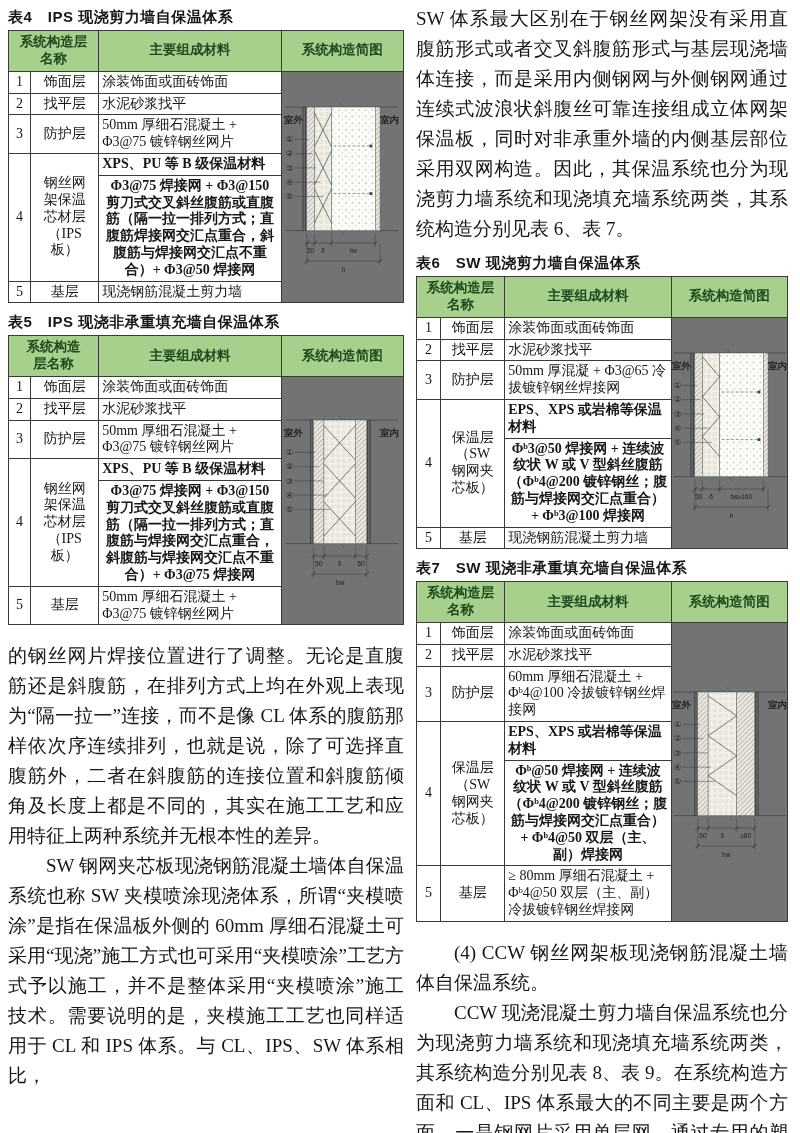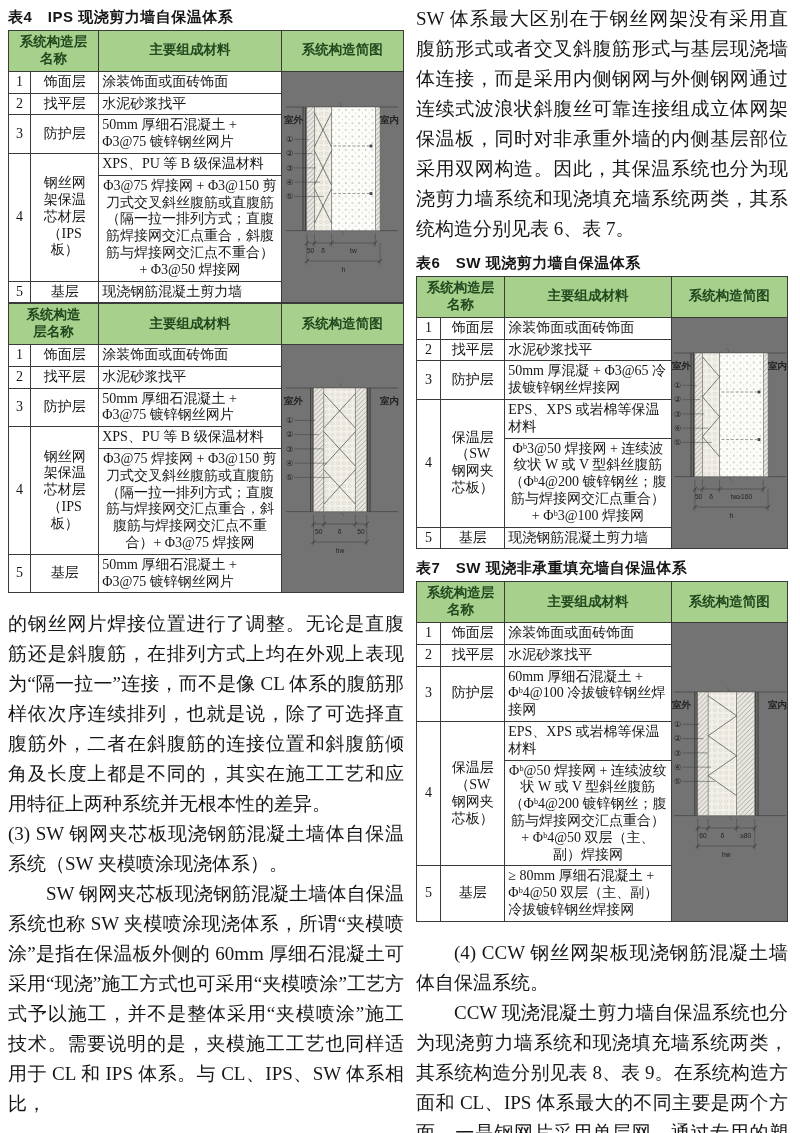--- a/index.html
+++ b/index.html
@@ -25,21 +25,21 @@
     background:#a7d08c; color:#20491f;
     font-family:"Liberation Sans","DejaVu Sans",sans-serif;
     font-size:13.5px; font-weight:bold; text-align:center;
     vertical-align:middle; padding:3px 1px; line-height:1.25;
     white-space:pre-line;
   }
   td { font-size:14px; line-height:1.2; padding:2px 3px; vertical-align:middle; }
   td.num   { text-align:center; padding:2px 0; }
   td.lname { text-align:center; padding:2px 10px; }
   td.mat   {}
-  td.mat-split { padding:0; }
+  td.mat-split { padding:0;font-weight:bold; }
   .mat-sub  { border-bottom:1px solid #3a3a3a; padding:2px 3px; }
   .mat-sub2 { padding:2px 3px;text-align:center; }
   td.diag { padding:0; text-align:center; vertical-align:middle; background:#737373; }
 
   .para {
     font-size:19px; line-height:30px; text-align:justify;
     margin:0; word-break:break-all;
   }
   .p-indent { text-indent:2em; }
   .body-block { margin-top:16px; }
@@ -159,20 +159,21 @@
         </td>
       </tr>
       <tr>
         <td class="num">5</td>
         <td class="lname">基层</td>
         <td class="mat">现浇钢筋混凝土剪力墙</td>
       </tr>
     </tbody>
       </table>
 
+    <div class="caption cap-gap">表5　IPS 现浇非承重填充墙自保温体系</div>
     <table class="tbl">
       <colgroup>
           <col style="width:22px">
           <col style="width:68px">
           <col style="width:182px">
           <col style="width:122px">
         </colgroup>
       <tbody>
           <tr>
         <th colspan="2">系统构造
@@ -253,21 +254,20 @@
       <tr>
         <td class="num">5</td>
         <td class="lname">基层</td>
         <td class="mat">50mm 厚细石混凝土 + Φ3@75 镀锌钢丝网片</td>
       </tr>
     </tbody>
       </table>
 
     <div class="body-block">
       <p class="para">的钢丝网片焊接位置进行了调整。无论是直腹筋还是斜腹筋，在排列方式上均在外观上表现为“隔一拉一”连接，而不是像 CL 体系的腹筋那样依次序连续排列，也就是说，除了可选择直腹筋外，二者在斜腹筋的连接位置和斜腹筋倾角及长度上都是不同的，其实在施工工艺和应用特征上两种系统并无根本性的差异。</p>
-      <p class="para">(3) SW 钢网夹芯板现浇钢筋混凝土墙体自保温系统（SW 夹模喷涂现浇体系）。</p>
       <p class="para p-indent">SW 钢网夹芯板现浇钢筋混凝土墙体自保温系统也称 SW 夹模喷涂现浇体系，所谓“夹模喷涂”是指在保温板外侧的 60mm 厚细石混凝土可采用“现浇”施工方式也可采用“夹模喷涂”工艺方式予以施工，并不是整体采用“夹模喷涂”施工技术。需要说明的是，夹模施工工艺也同样适用于 CL 和 IPS 体系。与 CL、IPS、SW 体系相比，</p>
     </div>
   </div>
 
   <div class="col-right">
 
     <p class="para">SW 体系最大区别在于钢丝网架没有采用直腹筋形式或者交叉斜腹筋形式与基层现浇墙体连接，而是采用内侧钢网与外侧钢网通过连续式波浪状斜腹丝可靠连接组成立体网架保温板，同时对非承重外墙的内侧基层部位采用双网构造。因此，其保温系统也分为现浇剪力墙系统和现浇填充墙系统两类，其系统构造分别见表 6、表 7。</p>
 
     <div class="caption cap-gap">表6　SW 现浇剪力墙自保温体系</div>
     <table class="tbl">

